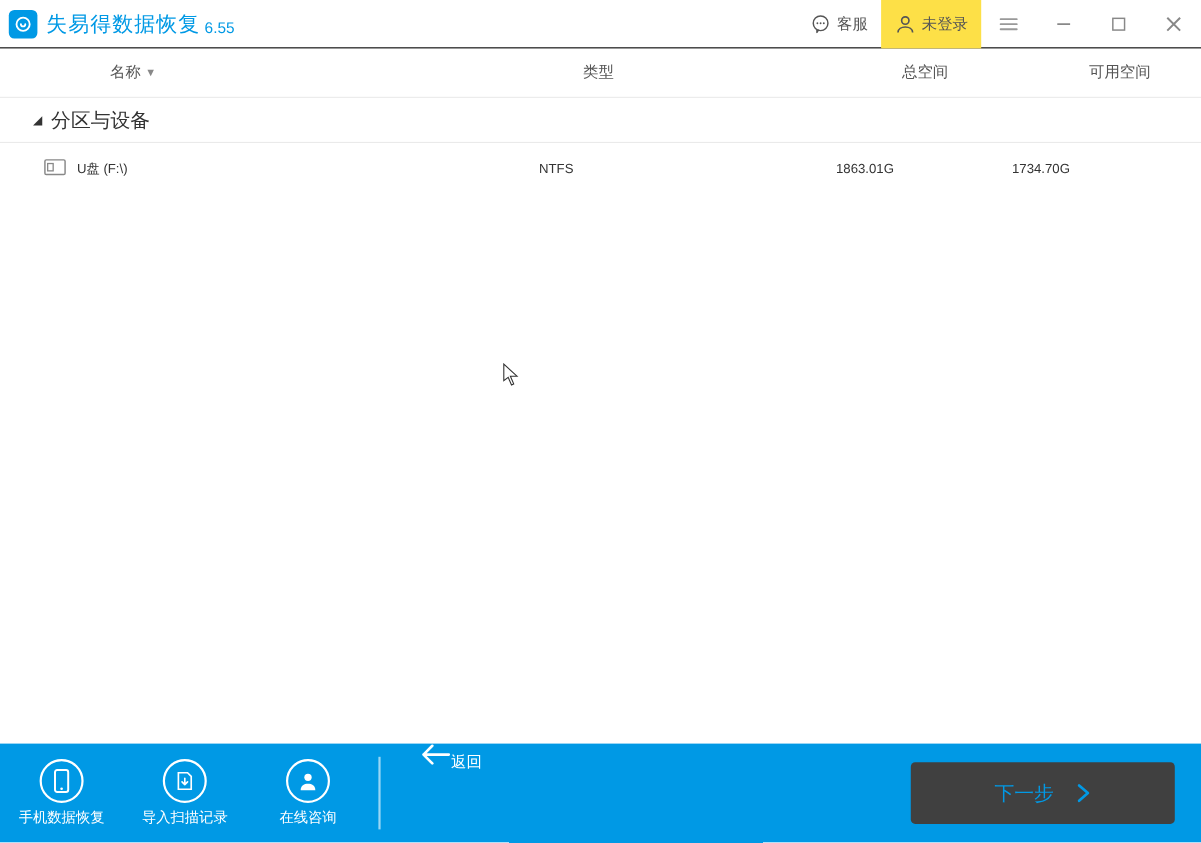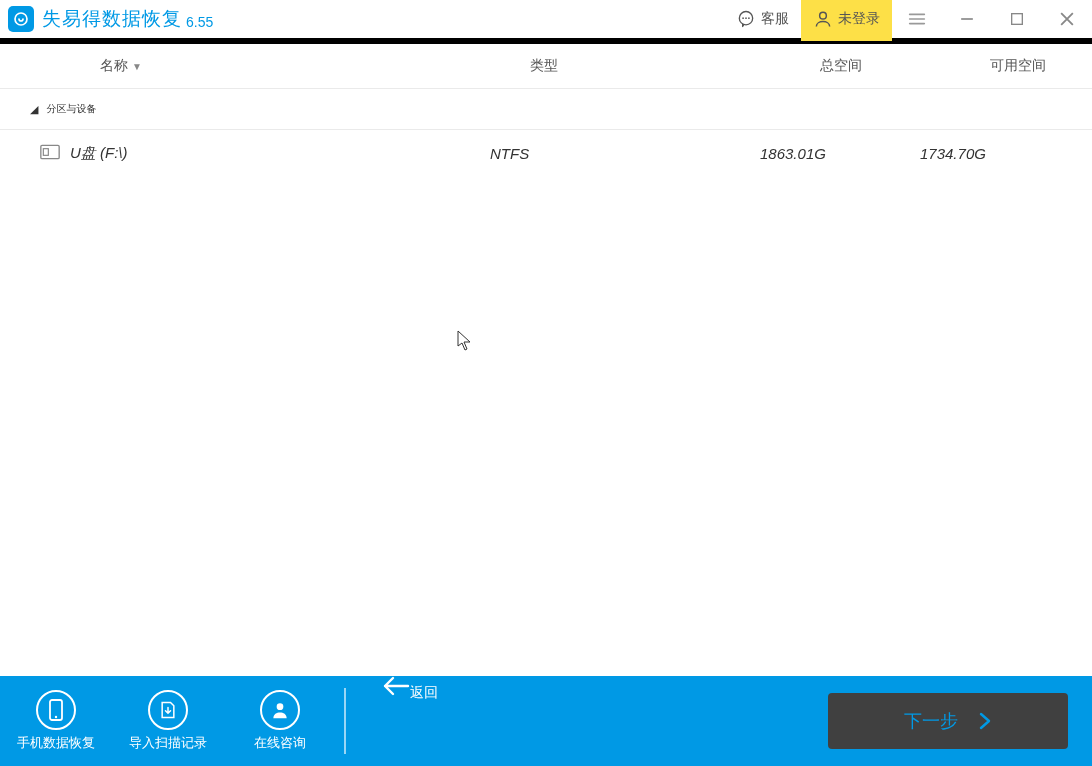--- a/index.html
+++ b/index.html
@@ -10,21 +10,21 @@
   background: #ffffff;
   overflow: hidden;
   position: relative;
 }
 
 
 .titlebar {
   height: 44px;
   display: flex;
   align-items: center;
-  border-bottom: 6px solid #000000;
+  border-bottom: 1px solid #000000;
 }
 .app-logo {
   width: 26px;
   height: 26px;
   margin-left: 8px;
   background: #0099e5;
   border-radius: 5px;
   display: flex;
   align-items: center;
   justify-content: center;
@@ -82,31 +82,30 @@
 
 .section-row {
   display: flex;
   align-items: center;
   height: 42px;
   padding: 0 24px;
   border-bottom: 1px solid #eaeaea;
   border-top: 1px solid #eaeaea;
 }
 .section-caret { font-size: 11px; color: #333; margin-right: 8px; margin-left: 6px;}
-.section-label { font-size: 10px; color: #333; font-weight: 500; }
+.section-label { font-size: 18px; color: #333; font-weight: 500; }
 
 
 .device-row {
   display: flex;
   align-items: center;
   height: 46px;
   padding: 0 24px 0 40px;
-  font-size: 15px;
+  font-size: 12px;
   color: #333;
-  font-style: italic;
 }
 .device-row .col-name { padding-left: 0; display:flex; align-items:center; }
 .device-row .col-type { padding-left: 70px; }
 .device-row .col-total { padding-left: 40px; }
 .device-row .col-free { padding-left: 0; }
 .drive-icon {
   margin-right: 10px;
 }
 
 

